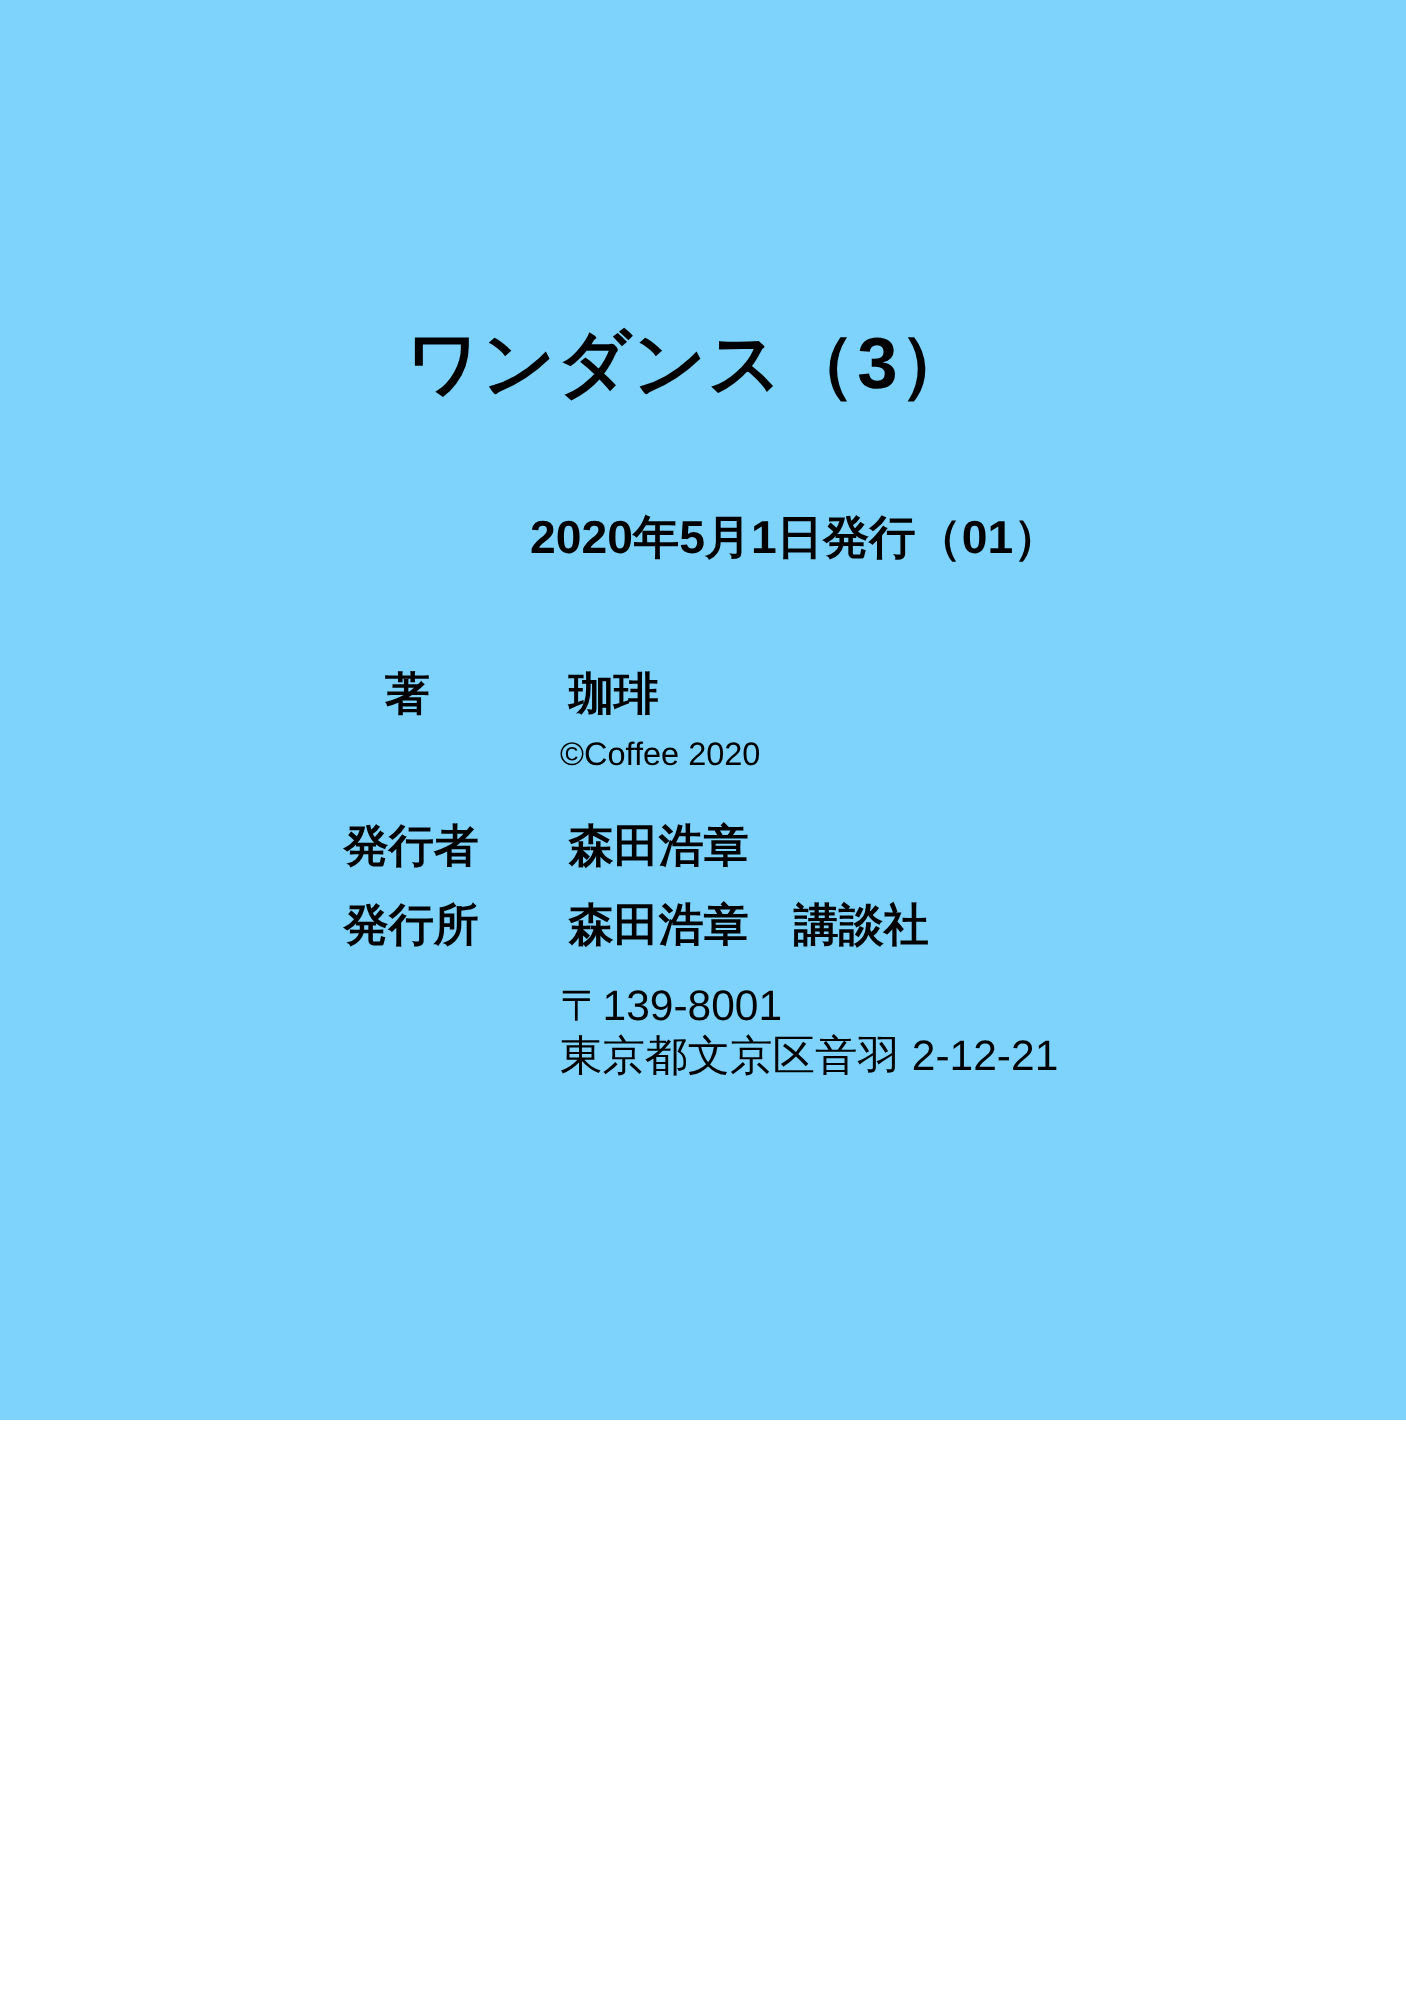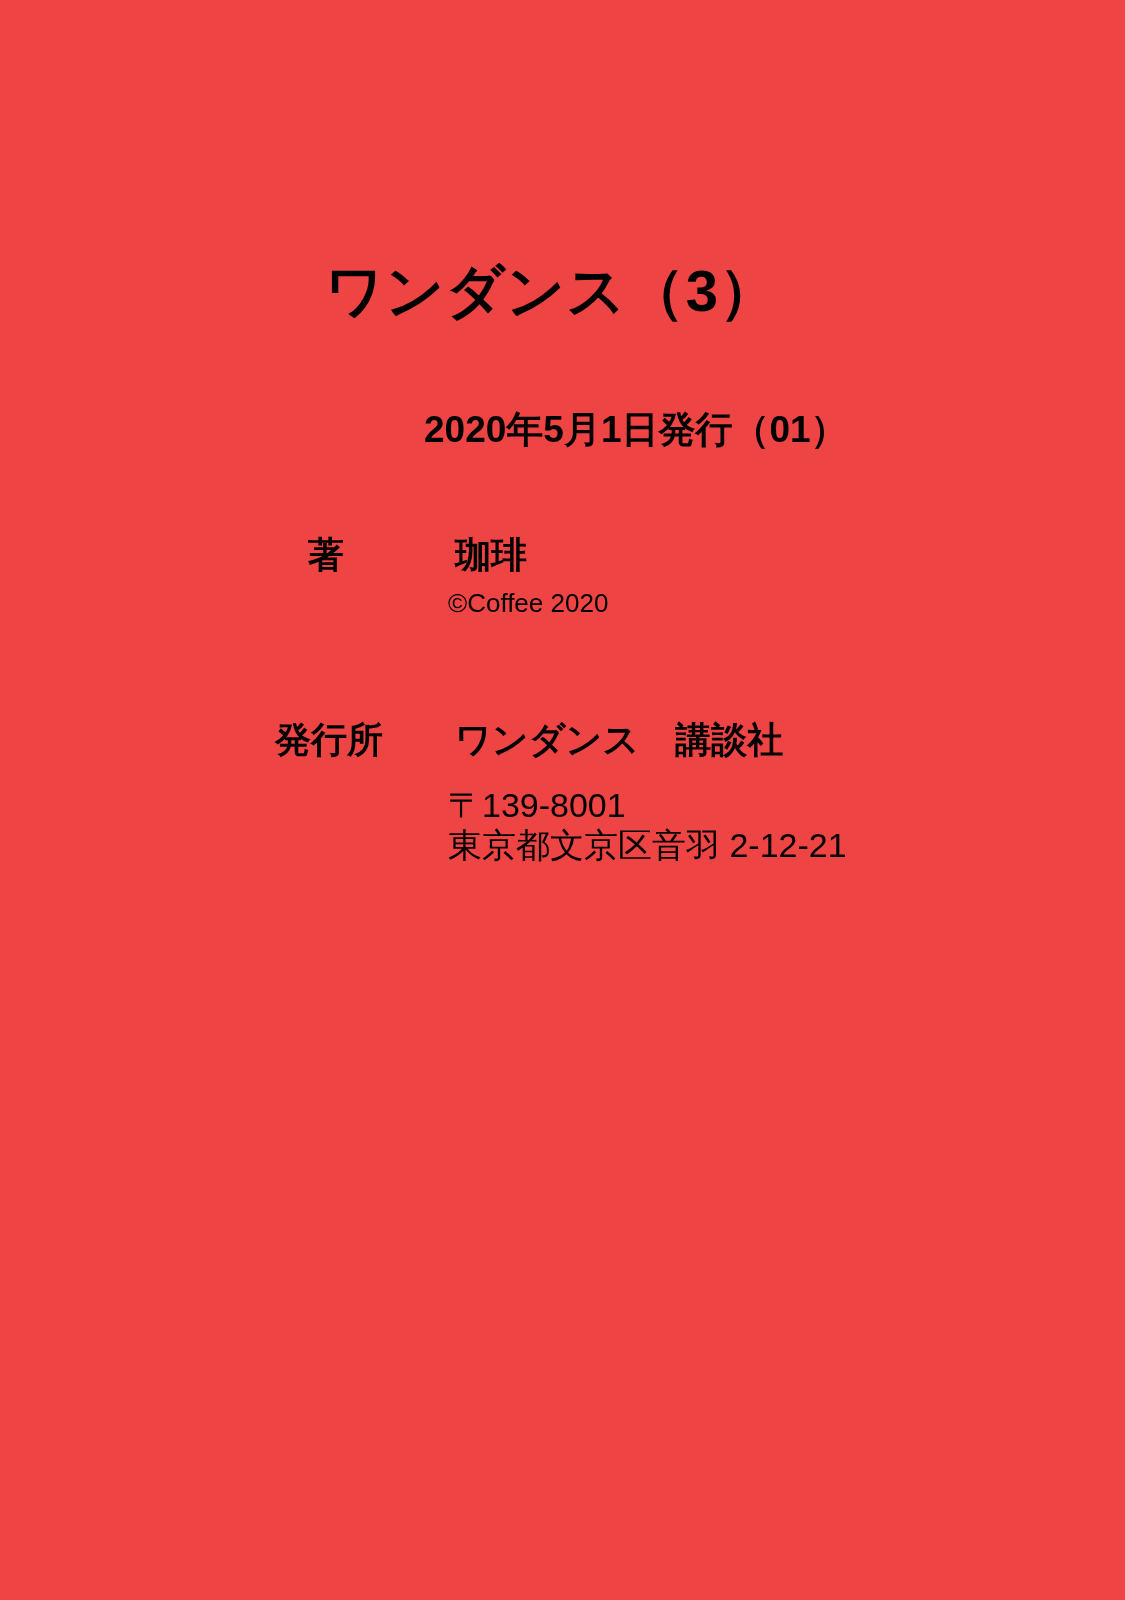--- a/index.html
+++ b/index.html
@@ -3,22 +3,22 @@
 <meta charset="utf-8">
 <style>
   html, body {
     margin: 0;
     padding: 0;
     background: #ffffff;
   }
   .page {
     position: relative;
     width: 1125px;
-    height: 1600px;
-    background: #ef4444;
+    height: 1136px;
+    background: #7dd3fc;
     color: #000000;
     font-family: "Liberation Sans", "DejaVu Sans", sans-serif;
     overflow: hidden;
   }
   .book-title {
     position: absolute;
     left: 325px;
     top: 256px;
     font-size: 58px;
     font-weight: 700;
@@ -95,23 +95,27 @@
 
   <div class="edition-line">2020年5月1日発行（01）</div>
 
   <div class="colophon-row row-author">
     <span class="label">著</span>
     <span class="value">珈琲</span>
   </div>
 
   <div class="copyright-line">©Coffee 2020</div>
 
+  <div class="colophon-row row-publisher">
+    <span class="label">発行者</span>
+    <span class="value">森田浩章</span>
+  </div>
 
   <div class="colophon-row row-house">
     <span class="label">発行所</span>
-    <span class="value">ワンダンス　講談社</span>
+    <span class="value">森田浩章　講談社</span>
   </div>
 
   <div class="postal-line">〒139-8001</div>
 
   <div class="address-line">東京都文京区音羽 2-12-21</div>
 
 </div>
 
 </body></html>

